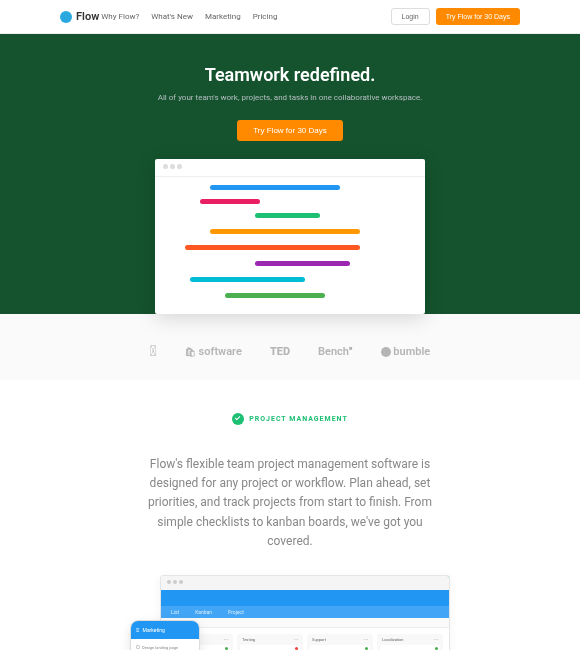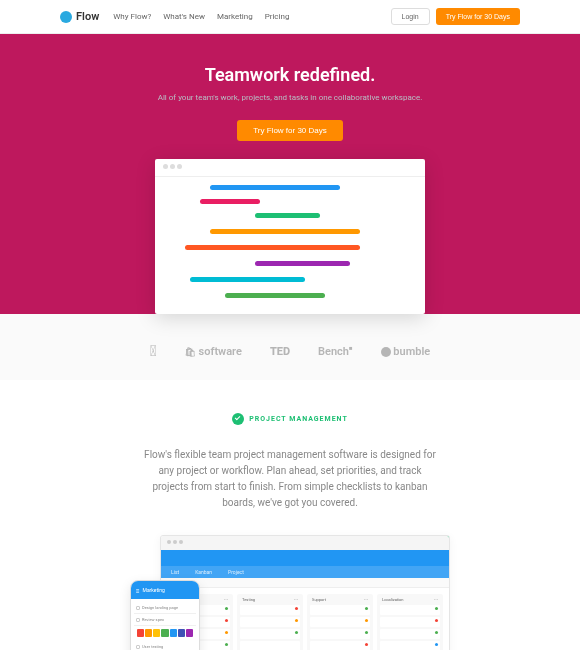--- a/index.html
+++ b/index.html
@@ -1,45 +1,45 @@
 <!DOCTYPE html>
 <html><head>
 <meta charset="utf-8">
 <style>
 *{margin:0;padding:0;box-sizing:border-box;}
 body{font-family:-apple-system,BlinkMacSystemFont,"Segoe UI",Roboto,sans-serif;color:#333;background:#fff;}
 .header{display:flex;align-items:center;justify-content:space-between;padding:8px 60px;border-bottom:1px solid #eee;background:#fff;}
-.header-left{display:flex;align-items:center;gap:14px;}
+.header-left{display:flex;align-items:center;gap:2px;}
 .logo{display:flex;align-items:center;gap:4px;font-weight:600;font-size:11px;color:#333;}
 .logo-icon{width:12px;height:12px;background:#2aa9e0;border-radius:50%;display:flex;align-items:center;justify-content:center;}
 .nav{display:flex;gap:12px;text-align:right;}
 .nav-item{font-size:8px;color:#666;text-decoration:none;cursor:pointer;}
 .header-right{display:flex;gap:6px;align-items:center;}
 .btn-login{font-size:7px;padding:4px 10px;border:1px solid #ddd;border-radius:3px;background:#fff;color:#666;cursor:pointer;}
 .btn-cta{font-size:7px;padding:5px 10px;border:none;border-radius:3px;background:#ff8a00;color:#fff;cursor:pointer;}
-.hero{background:#be185d;padding:30px 0 0;text-align:center;position:relative;}
+.hero{background:#14532d;padding:30px 0 0;text-align:center;position:relative;}
 .hero-title{color:#fff;font-size:18px;font-weight:600;margin-bottom:8px;}
 .hero-sub{color:#b8bfc5;font-size:8px;margin-bottom:16px;}
 .btn-hero{font-size:8px;padding:6px 16px;border:none;border-radius:3px;background:#ff8a00;color:#fff;cursor:pointer;margin-bottom:18px;display:inline-block;}
 .hero-img{width:270px;height:155px;background:#fff;margin:0 auto;border-radius:2px;box-shadow:0 4px 20px rgba(0,0,0,0.15);position:relative;overflow:hidden;}
 .gantt-top{height:18px;border-bottom:1px solid #eee;position:relative;}
 .gantt-ctrl{position:absolute;left:8px;top:5px;display:flex;gap:2px;}
 .gantt-ctrl span{width:5px;height:5px;background:#ddd;border-radius:50%;}
 .gantt-body{padding:10px 0;position:relative;height:137px;}
 .gbar{position:absolute;height:5px;border-radius:3px;}
 .logos{background:#fafafa;padding:28px 0 20px;text-align:center;}
 .logos-row{display:flex;justify-content:center;align-items:center;gap:28px;}
 .logo-item{font-size:11px;color:#b5b5b5;font-weight:600;}
 .section{background:#fff;padding:30px 0;text-align:center;}
 .tag{display:inline-flex;align-items:center;gap:5px;margin-bottom:14px;}
 .tag-icon{width:12px;height:12px;background:#1DBF73;border-radius:50%;position:relative;}
 .tag-icon::after{content:"";position:absolute;left:3px;top:3px;width:4px;height:2px;border-left:1.5px solid #fff;border-bottom:1.5px solid #fff;transform:rotate(-45deg);}
 .tag-text{font-size:7px;color:#1DBF73;letter-spacing:1px;font-weight:700;}
 .section-title{font-size:14px;font-weight:600;margin-bottom:12px;}
-.section-desc{font-size:10px;color:#888;max-width:300px;margin:8px auto 24px;line-height:1.6;}
+.section-desc{font-size:12px;color:#888;max-width:300px;margin:16px auto 24px;line-height:1.6;}
 .app-preview{width:320px;height:200px;margin:0 auto;position:relative;}
 .app-window{width:290px;height:190px;background:#fff;border:1px solid #e5e5e5;border-radius:3px;position:absolute;right:0;top:0;overflow:hidden;box-shadow:0 2px 10px rgba(0,0,0,0.05);}
 .app-header{height:14px;background:#f5f5f5;position:relative;}
 .app-header-dots{position:absolute;left:6px;top:4px;display:flex;gap:2px;}
 .app-header-dots span{width:4px;height:4px;background:#ccc;border-radius:50%;}
 .app-close{position:absolute;right:-5px;top:-5px;width:12px;height:12px;background:#1DBF73;border-radius:50%;}
 .app-toolbar{height:16px;background:#2196F3;}
 .app-tabs{height:12px;background:#42a5f5;display:flex;padding:0 10px;gap:16px;align-items:center;}
 .app-tab{font-size:5px;color:rgba(255,255,255,0.8);}
 .app-subheader{height:10px;background:#fafafa;border-bottom:1px solid #eee;}

